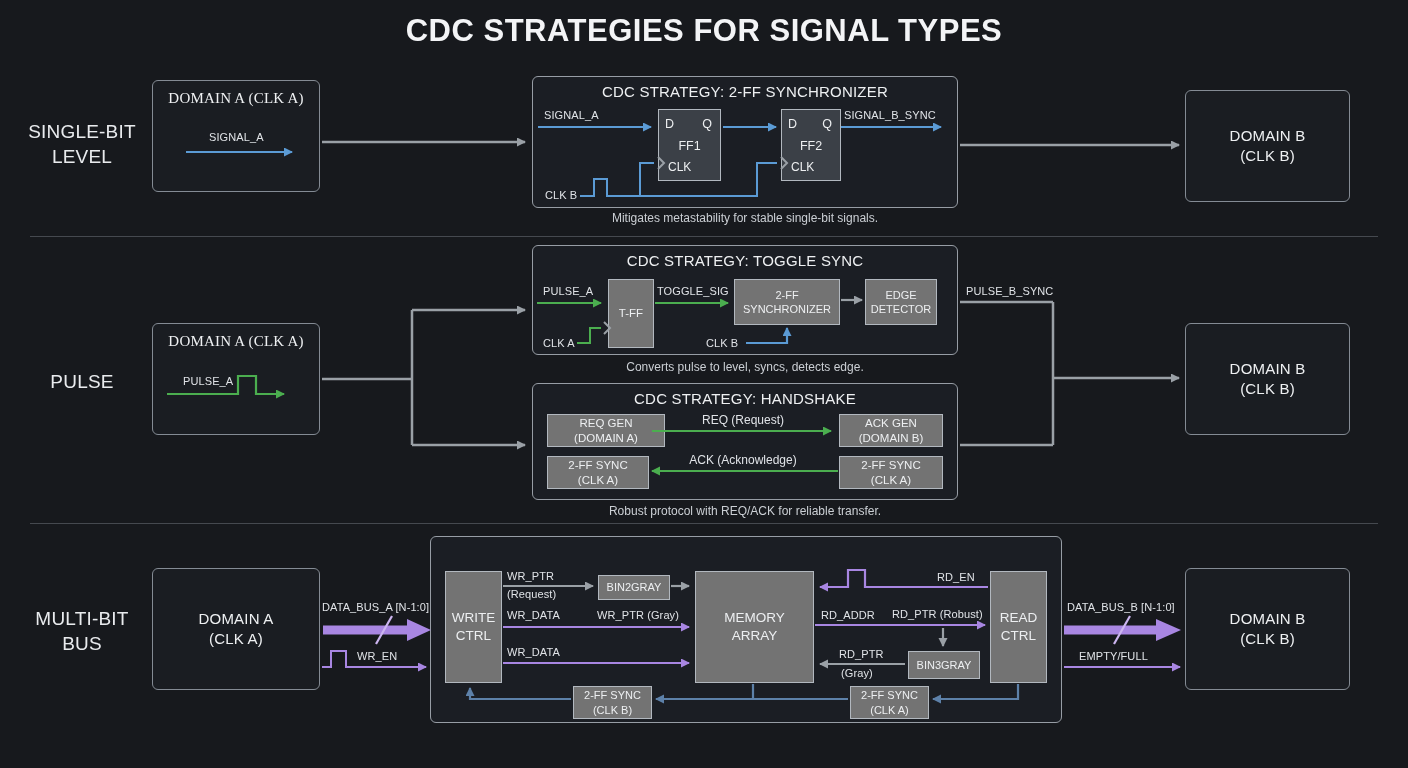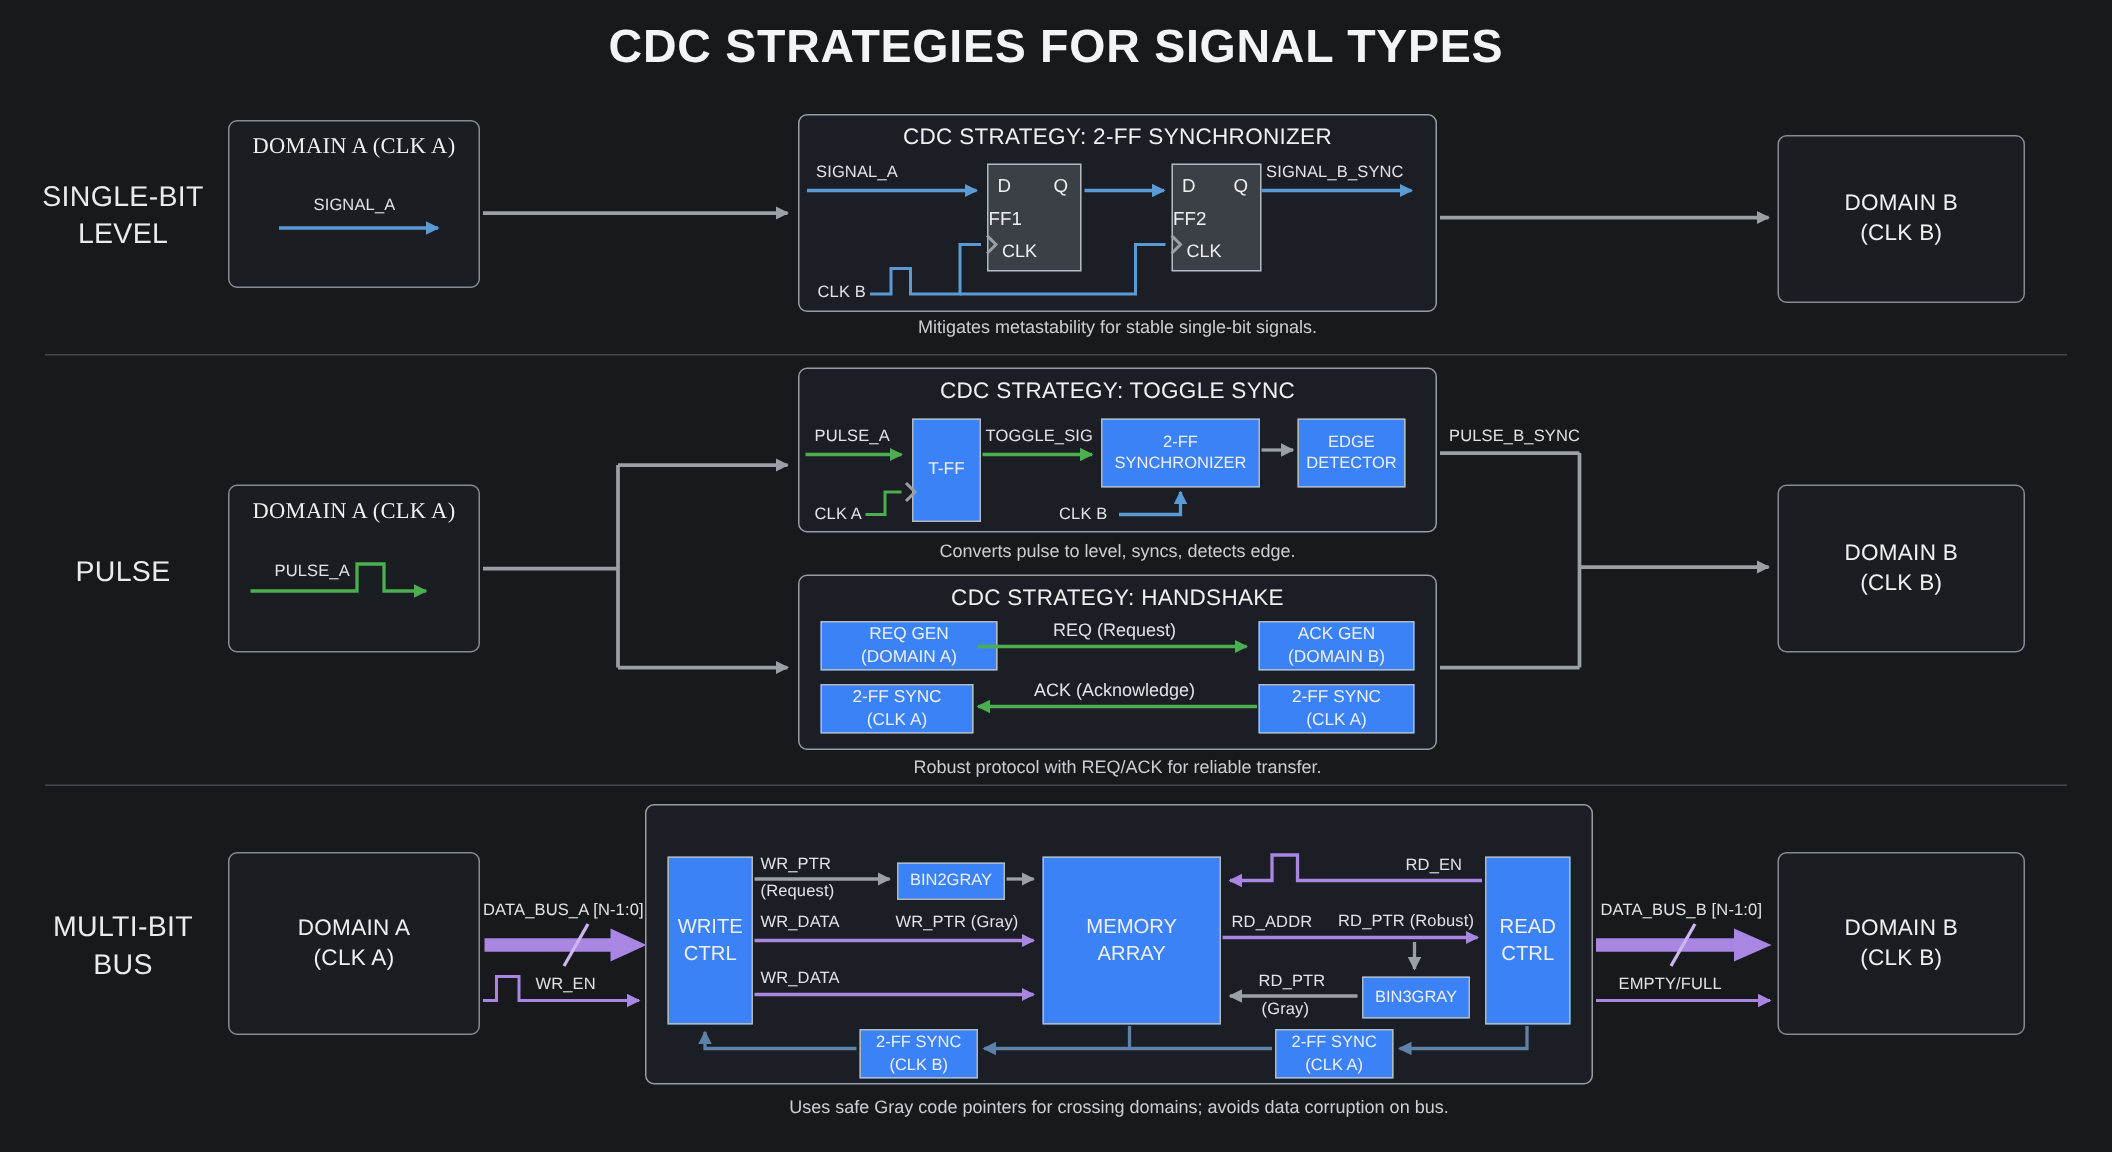--- a/index.html
+++ b/index.html
@@ -28,32 +28,32 @@
   }
   .strat{
     position:absolute;border:1.5px solid #979da5;border-radius:6px;
     background:#1b1e24;box-sizing:border-box;
   }
   .strat-title{
     position:absolute;top:6px;left:0;width:100%;text-align:center;
     font-size:15px;color:#eef0f2;letter-spacing:.2px;
   }
   .comp{
-    position:absolute;background:#3b82f6;border:1.5px solid #b2b8bf;
+    position:absolute;background:#737373;border:1.5px solid #b2b8bf;
     box-sizing:border-box;display:flex;flex-direction:column;align-items:center;
     justify-content:center;text-align:center;color:#edeff1;line-height:1.3;
   }
   .comp.f11{font-size:11px;}
   .comp.f12{font-size:11.5px;}
   .comp.f13{font-size:13.5px;}
   .ff{position:absolute;background:#3b4047;border:1.5px solid #b2b8bf;box-sizing:border-box;}
   .ff span{position:absolute;font-size:12.5px;color:#edeff1;}
   .ff .pd{left:6px;top:7px;}
   .ff .pq{right:8px;top:7px;}
-  .ff .pn{left:0;top:29px;width:100%;}
+  .ff .pn{left:0;top:29px;width:100%;text-align:center;}
   .ff .pc{left:9px;bottom:6px;font-size:12px;}
   .sig{position:absolute;font-size:11px;color:#e0e3e7;white-space:nowrap;letter-spacing:.1px;}
   .sigc{position:absolute;font-size:12px;color:#e0e3e7;text-align:center;white-space:nowrap;}
   .cap{position:absolute;text-align:center;font-size:12px;color:#cbcfd4;}
   svg{position:absolute;left:0;top:0;}
 </style>
 </head>
 <body>
 
 <div id="stage">
@@ -287,18 +287,17 @@
   <span class="sig" style="left:507px;top:570px">WR_PTR</span>
   <span class="sig" style="left:507px;top:588px">(Request)</span>
   <span class="sig" style="left:507px;top:609px">WR_DATA</span>
   <span class="sig" style="left:597px;top:609px">WR_PTR (Gray)</span>
   <span class="sig" style="left:507px;top:646px">WR_DATA</span>
   <span class="sig" style="left:937px;top:571px">RD_EN</span>
   <span class="sig" style="left:821px;top:609px">RD_ADDR</span>
   <span class="sig" style="left:892px;top:608px">RD_PTR (Robust)</span>
   <span class="sig" style="left:839px;top:648px">RD_PTR</span>
   <span class="sig" style="left:841px;top:667px">(Gray)</span>
-  <div class="cap" style="left:430px;top:731px;width:632px">Uses safe Gray code pointers for crossing domains; avoids data corruption on bus.</div>
 
   <span class="sig" style="left:1067px;top:601px">DATA_BUS_B [N-1:0]</span>
   <span class="sig" style="left:1079px;top:650px">EMPTY/FULL</span>
 
 </div>
 
 </body></html>

